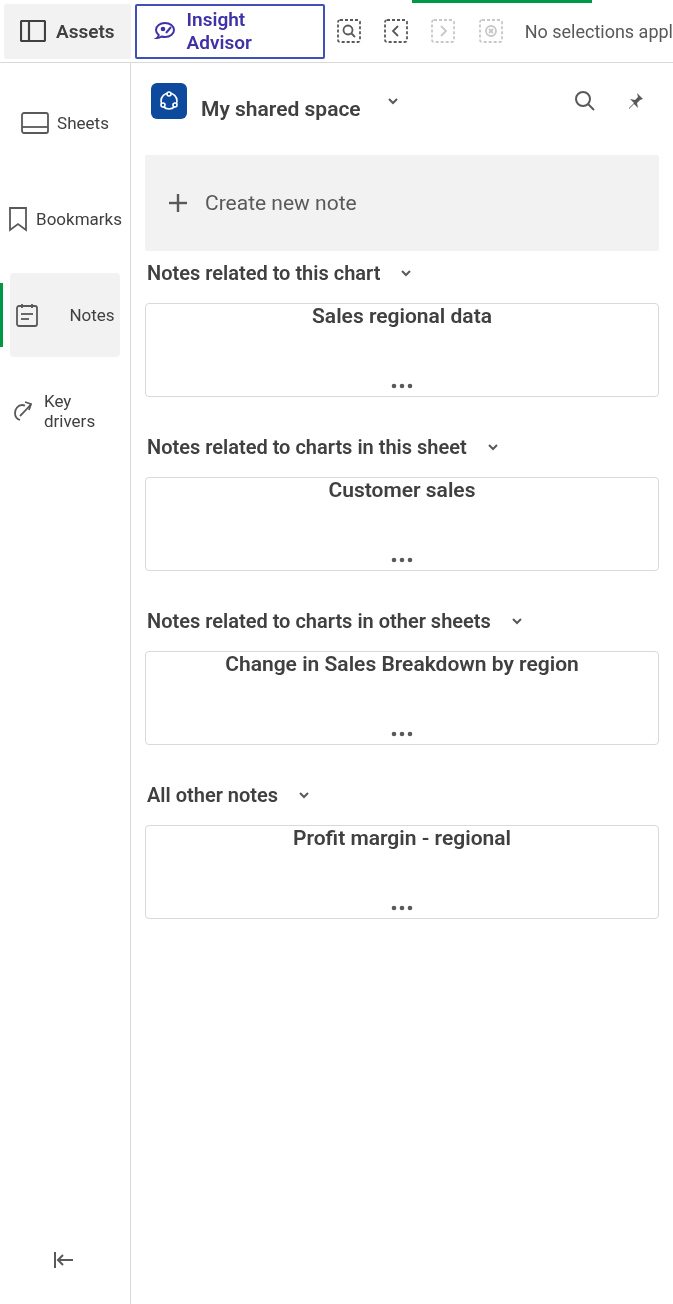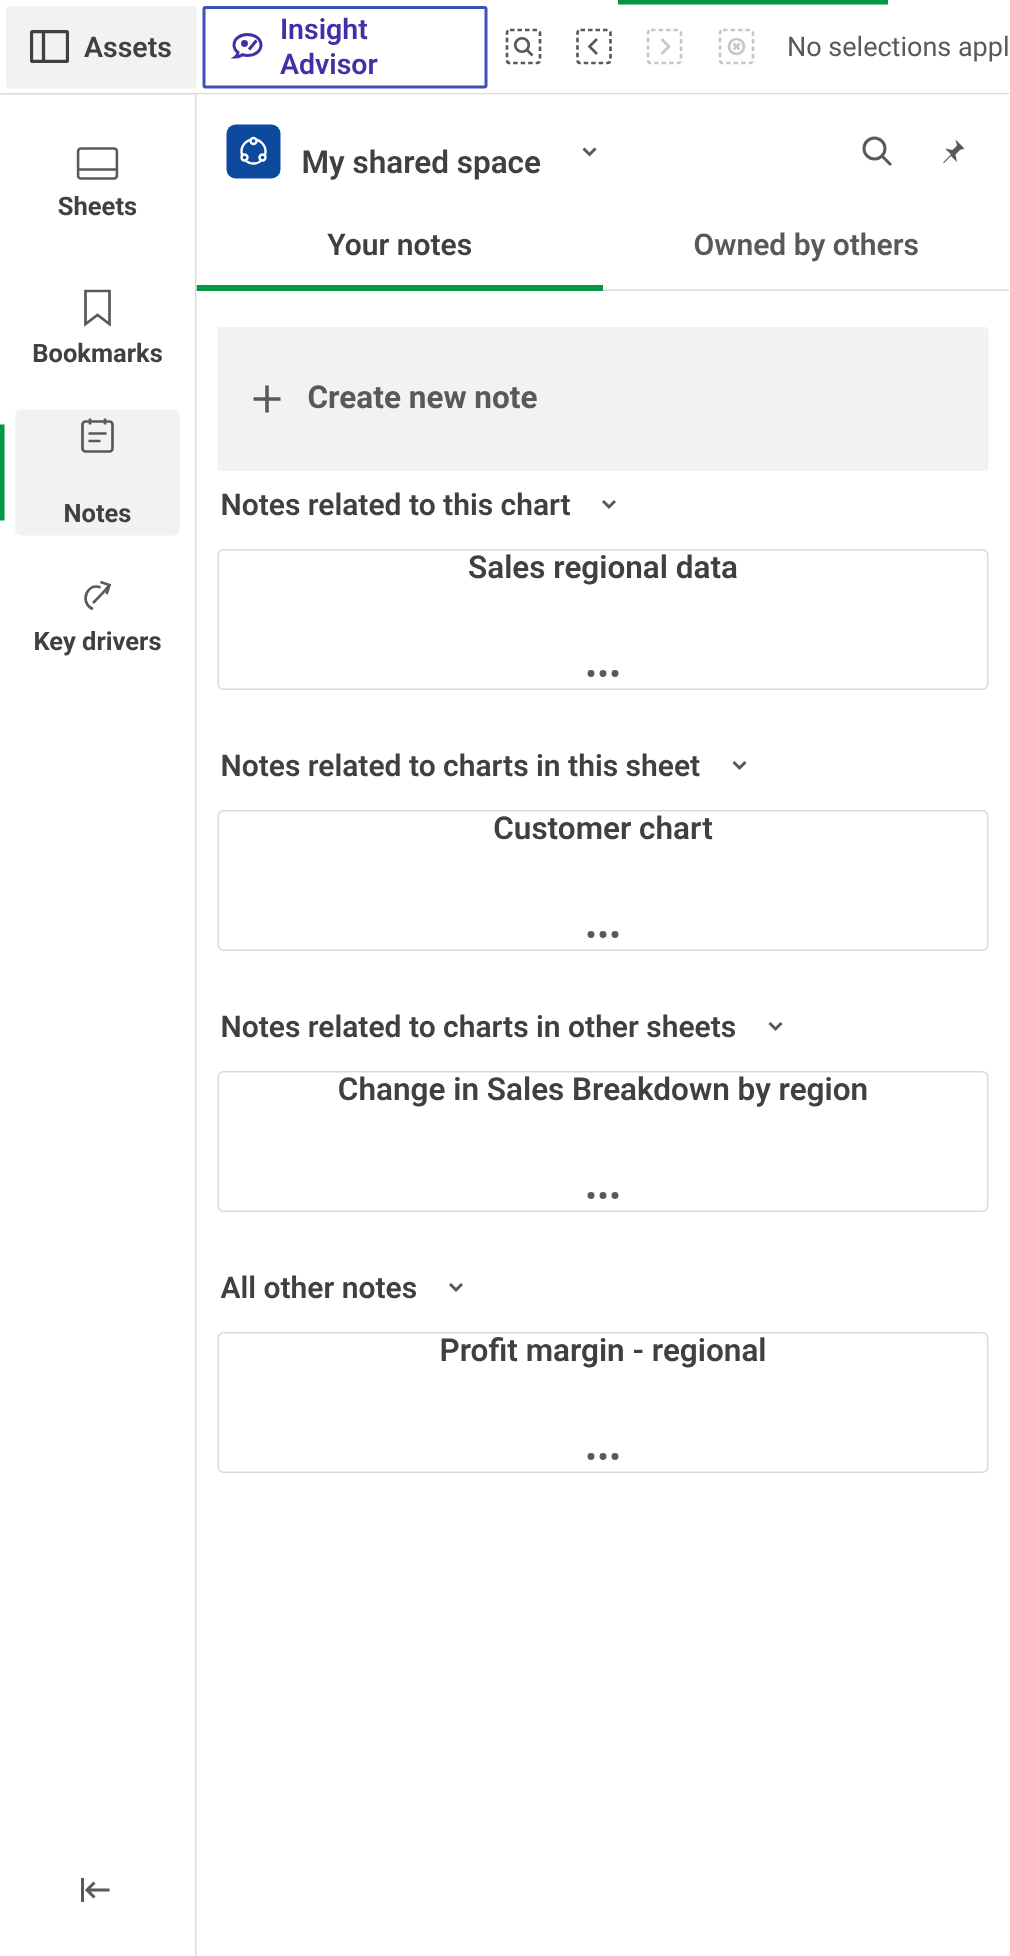--- a/index.html
+++ b/index.html
@@ -70,32 +70,31 @@
   .sidebar {
     width: 131px;
     border-right: 1px solid #d9d9d9;
     display: flex;
     flex-direction: column;
     padding-top: 12px;
     position: relative;
   }
   .side-item {
     display: flex;
-    flex-direction: column;
+    flex-direction: row;
     align-items: center;
     justify-content: center;
     gap: 8px;
     height: 84px;
     width: 110px;
     margin: 6px auto;
     border-radius: 4px;
     font-size: 17px;
     color: #404040;
     cursor: pointer;
-    font-weight: bold;
   }
   .side-item.active {
     background: #f2f2f2;
     position: relative;
     gap: 30px;
   }
   .side-item.active::before {
     content: "";
     position: absolute;
     left: -10px;
@@ -187,21 +186,21 @@
 
   .create-note {
     display: flex;
     align-items: center;
     gap: 16px;
     height: 96px;
     padding: 0 22px;
     background: #f2f2f2;
     border-radius: 2px;
     font-size: 21px;
-    font-weight: 700;
+    font-weight: 400;
     color: #595959;
     cursor: pointer;
   }
   .hint {
     text-align: center;
     color: #8a8a8a;
     font-size: 19px;
     padding: 26px 10px 36px 10px;
   }
 
@@ -379,28 +378,20 @@
             <line x1="15" y1="15" x2="21" y2="21"></line>
         </svg>
       </span>
       <span class="hdr-icon">
         <svg width="20" height="20" viewBox="0 0 20 20" fill="currentColor">
           <path d="M12 2l6 6-3 1-3 3 1 5-4-4-5 5 0-1 5-5-4-4 5 1 3-3z"></path>
         </svg>
       </span>
     </div>
 
-    <div class="tabs">
-      <div class="tab active">
-        <span>Your notes</span>
-      </div>
-      <div class="tab">
-        <span>Owned by others</span>
-      </div>
-    </div>
 
     <div class="panel-body">
 
       <div class="create-note">
         <span>
           <svg width="22" height="22" viewBox="0 0 22 22" fill="none" stroke="currentColor" stroke-width="2.4">
             <line x1="11" y1="2" x2="11" y2="20"></line>
               <line x1="2" y1="11" x2="20" y2="11"></line>
           </svg>
         </span>
@@ -429,21 +420,21 @@
 
       <div class="section-head">
         <span>Notes related to charts in this sheet</span>
         <span class="chev">
           <svg width="16" height="16" viewBox="0 0 16 16" fill="none" stroke="currentColor" stroke-width="2">
               <path d="M4 6l4 4 4-4"></path>
             </svg>
         </span>
       </div>
       <div class="note-card">
-        <span class="note-title">Customer chart</span>
+        <span class="note-title">Customer sales</span>
         <span class="more-btn">
           <svg width="24" height="8" viewBox="0 0 24 8" fill="currentColor">
               <circle cx="4" cy="4" r="2.3"></circle>
               <circle cx="12" cy="4" r="2.3"></circle>
               <circle cx="20" cy="4" r="2.3"></circle>
             </svg>
         </span>
       </div>
 
       <div class="section-head">

